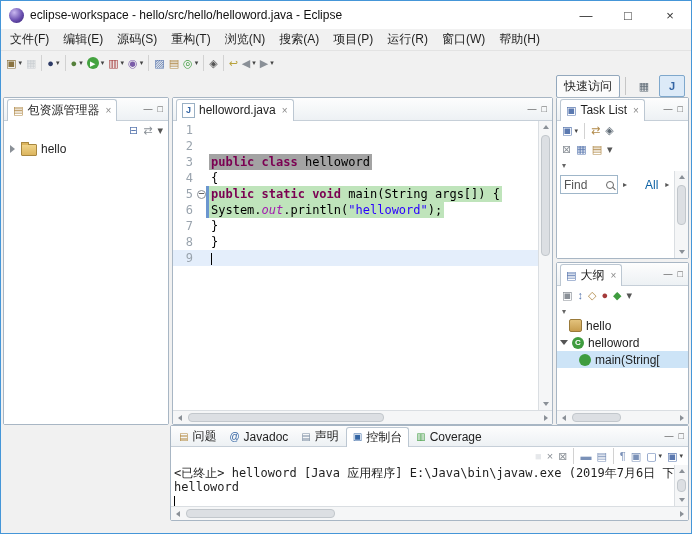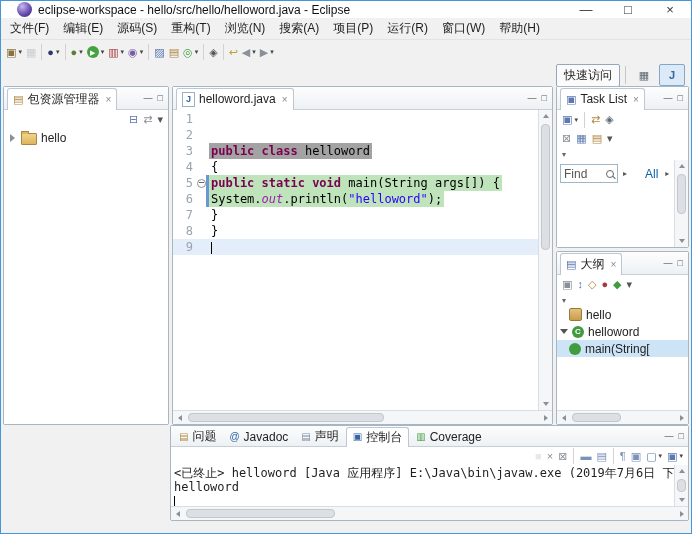--- a/index.html
+++ b/index.html
@@ -1,19 +1,19 @@
 <!DOCTYPE html>
 <html><head>
 <meta charset="utf-8">
 <style>
   html,body{margin:0;padding:0;background:#d8d8d8;}
   .window{width:692px;height:534px;box-sizing:border-box;border:1px solid #4596d8;display:flex;flex-direction:column;
     background:#f1f1f1;font-family:"Liberation Sans","DejaVu Sans",sans-serif;font-size:12px;color:#1e1e1e;overflow:hidden;}
   
-  .titlebar{height:17px;flex:none;display:flex;align-items:center;background:#fff;padding-left:16px;gap:6px;}
+  .titlebar{height:28px;flex:none;display:flex;align-items:center;background:#fff;padding-left:8px;gap:6px;}
   .app-icon{width:15px;height:15px;border-radius:50%;flex:none;
     background:radial-gradient(circle at 35% 30%,#c9b8f0,#6a4fb0 55%,#301d6b);}
   .title{flex:1;white-space:nowrap;overflow:hidden;color:#111;}
   .win-controls{display:flex;height:100%;flex:none;}
   .wc{width:42px;display:flex;align-items:center;justify-content:center;font-size:13px;color:#333;}
   
   .menubar{height:21px;flex:none;display:flex;align-items:center;background:#f1f1f1;padding-left:2px;}
   .menu-item{padding:2px 7px;white-space:nowrap;}
   .toolbar{height:24px;flex:none;display:flex;align-items:center;padding-left:3px;background:#f1f1f1;border-top:1px solid #e3e3e3;}
   .tbi{display:inline-flex;align-items:center;height:20px;padding:0 2px;border-radius:2px;}
@@ -459,21 +459,21 @@
               <span class="oicon package"></span>
               <span>hello</span>
             </div>
             <div class="trow" style="padding-left: 2px;">
               <span class="expander">
                 <span class="tri-down"></span>
               </span>
               <span class="oicon class">C</span>
               <span>helloword</span>
             </div>
-            <div class="trow sel" style="padding-left: 12px;">
+            <div class="trow sel" style="padding-left: 22px;">
               <span class="oicon method"></span>
               <span>main(String[</span>
             </div>
           </div>
         <div class="hscroll">
           <span class="harrow">
               <span class="tri-l"></span>
             </span>
           <span class="htrack">
               <span class="hthumb" style="width:45%;"></span>

